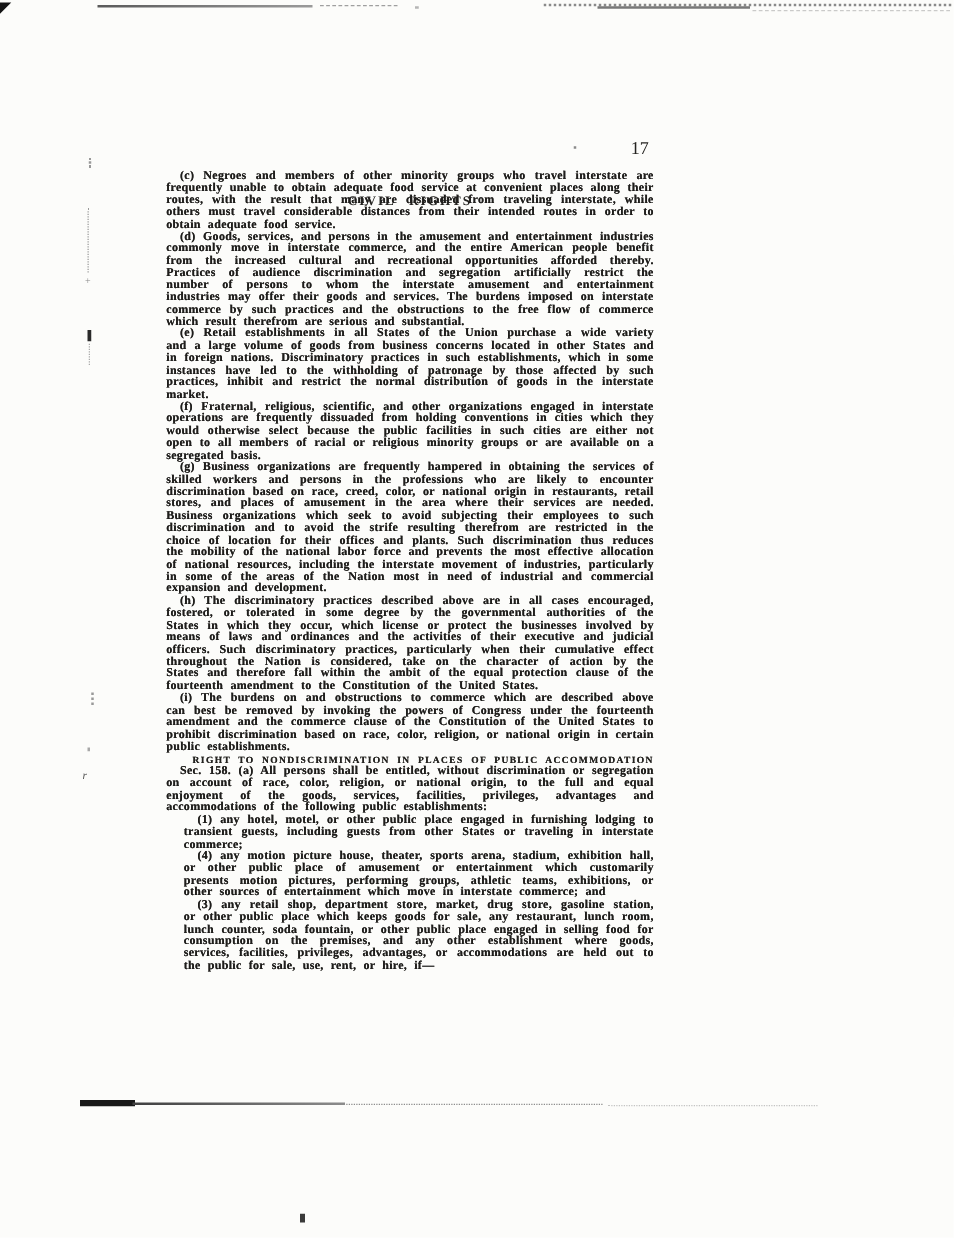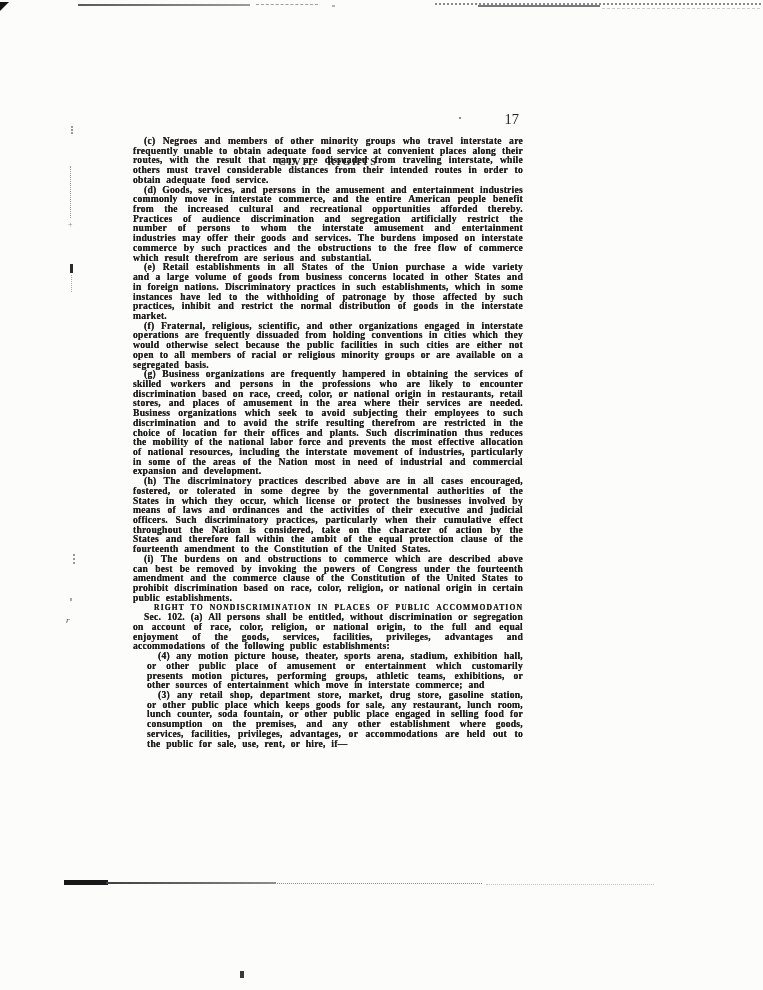--- a/index.html
+++ b/index.html
@@ -118,23 +118,24 @@
     <p>(c) Negroes and members of other minority groups who travel interstate are frequently unable to obtain adequate food service at convenient places along their routes, with the result that many are dissuaded from traveling interstate, while others must travel considerable distances from their intended routes in order to obtain adequate food service.</p>
     <p>(d) Goods, services, and persons in the amusement and entertainment industries commonly move in interstate commerce, and the entire American people benefit from the increased cultural and recreational opportunities afforded thereby.  Practices of audience discrimination and segregation artificially restrict the number of persons to whom the interstate amusement and entertainment industries may offer their goods and services.  The burdens imposed on interstate commerce by such practices and the obstructions to the free flow of commerce which result therefrom are serious and substantial.</p>
     <p>(e) Retail establishments in all States of the Union purchase a wide variety and a large volume of goods from business concerns located in other States and in foreign nations.  Discriminatory practices in such establishments, which in some instances have led to the withholding of patronage by those affected by such practices, inhibit and restrict the normal distribution of goods in the interstate market.</p>
     <p>(f) Fraternal, religious, scientific, and other organizations engaged in interstate operations are frequently dissuaded from holding conventions in cities which they would otherwise select because the public facilities in such cities are either not open to all members of racial or religious minority groups or are available on a segregated basis.</p>
     <p>(g) Business organizations are frequently hampered in obtaining the services of skilled workers and persons in the professions who are likely to encounter discrimination based on race, creed, color, or national origin in restaurants, retail stores, and places of amusement in the area where their services are needed.  Business organizations which seek to avoid subjecting their employees to such discrimination and to avoid the strife resulting therefrom are restricted in the choice of location for their offices and plants.  Such discrimination thus reduces the mobility of the national labor force and prevents the most effective allocation of national resources, including the interstate movement of industries, particularly in some of the areas of the Nation most in need of industrial and commercial expansion and development.</p>
     <p>(h) The discriminatory practices described above are in all cases encouraged, fostered, or tolerated in some degree by the governmental authorities of the States in which they occur, which license or protect the businesses involved by means of laws and ordinances and the activities of their executive and judicial officers.  Such discriminatory practices, particularly when their cumulative effect throughout the Nation is considered, take on the character of action by the States and therefore fall within the ambit of the equal protection clause of the fourteenth amendment to the Constitution of the United States.</p>
     <p>(i) The burdens on and obstructions to commerce which are described above can best be removed by invoking the powers of Congress under the fourteenth amendment and the commerce clause of the Constitution of the United States to prohibit discrimination based on race, color, religion, or national origin in certain public establishments.</p>
 
     <p class="section-heading">RIGHT TO NONDISCRIMINATION IN PLACES OF PUBLIC ACCOMMODATION</p>
 
-    <p>Sec. 102. (a) All persons shall be entitled, without discrimination or segregation on account of race, color, religion, or national origin, to the full and equal enjoyment of the goods, services, facilities, privileges, advantages and accommodations of the following public establishments:</p>
+    <p>Sec. 158. (a) All persons shall be entitled, without discrimination or segregation on account of race, color, religion, or national origin, to the full and equal enjoyment of the goods, services, facilities, privileges, advantages and accommodations of the following public establishments:</p>
 
     <div class="sub-items">
+      <p>(1) any hotel, motel, or other public place engaged in furnishing lodging to transient guests, including guests from other States or traveling in interstate commerce;</p>
       <p>(4) any motion picture house, theater, sports arena, stadium, exhibition hall, or other public place of amusement or entertainment which customarily presents motion pictures, performing groups, athletic teams, exhibitions, or other sources of entertainment which move in interstate commerce; and</p>
       <p>(3) any retail shop, department store, market, drug store, gasoline station, or other public place which keeps goods for sale, any restaurant, lunch room, lunch counter, soda fountain, or other public place engaged in selling food for consumption on the premises, and any other establishment where goods, services, facilities, privileges, advantages, or accommodations are held out to the public for sale, use, rent, or hire, if—</p>
     </div>
   </div>
 
   <div class="art b-heavy"></div>
   <div class="art b-line"></div>
   <div class="art b-dotted"></div>
   <div class="art b-sparse"></div>
   <div class="art b-mark"></div>

